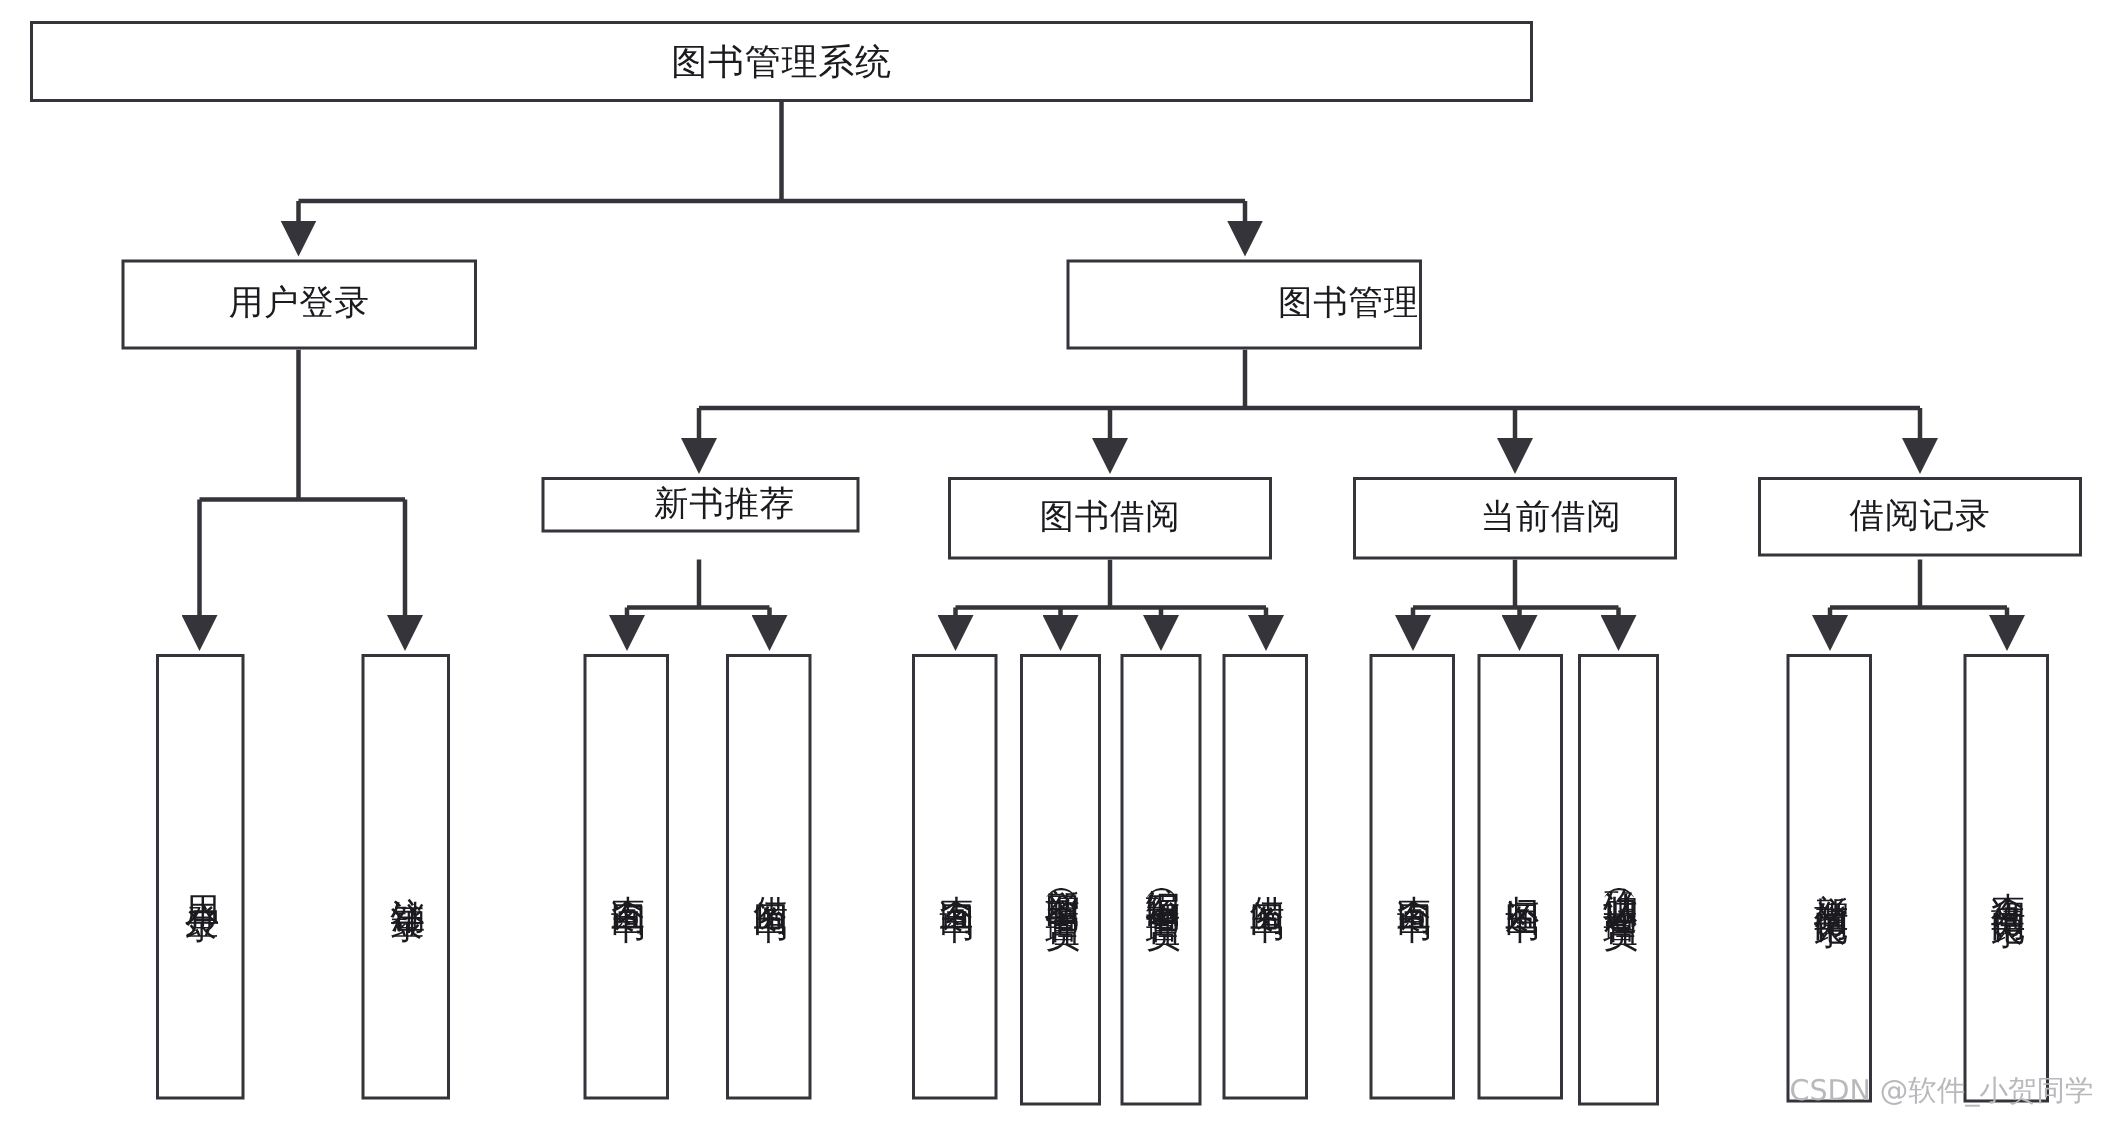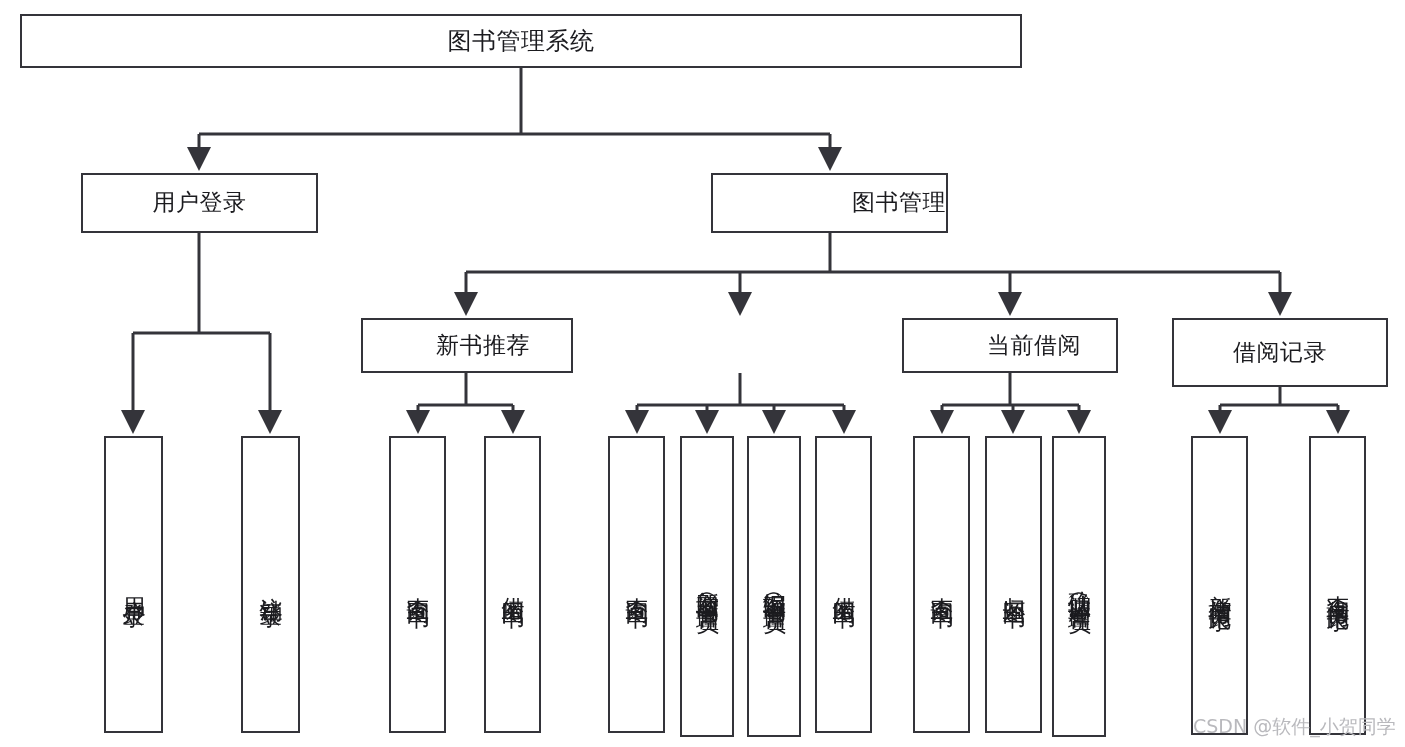--- a/index.html
+++ b/index.html
@@ -128,27 +128,30 @@
     <span class="node-label">图书管理系统</span>
   </div>
 
   <div class="node horiz" style="left:81px; top:173px; width:237px; height:60px;">
     <span class="node-label">用户登录</span>
   </div>
   <div class="node horiz" style="left:711px; top:173px; width:237px; height:60px;justify-content:flex-end;">
     <span class="node-label">图书管理</span>
   </div>
 
-  <div class="node horiz" style="left:361px; top:318px; width:212px; height:55px;padding-left:32px;">
+  <div class="node horiz" style="left:361px; top:318px; width:212px; height:37px;padding-left:32px;">
     <span class="node-label">新书推荐</span>
+  </div>
+  <div class="node horiz" style="left:632px; top:318px; width:216px; height:55px;">
+    <span class="node-label">图书借阅</span>
   </div>
   <div class="node horiz" style="left:902px; top:318px; width:216px; height:55px;padding-left:48px;">
     <span class="node-label">当前借阅</span>
   </div>
-  <div class="node horiz" style="left:1172px; top:318px; width:216px; height:69px;">
+  <div class="node horiz" style="left:1172px; top:318px; width:216px; height:53px;">
     <span class="node-label">借阅记录</span>
   </div>
 
   <div class="node vert" style="left:104px; top:436px; width:59px; height:297px;">
     <span class="node-label">用户登录</span>
   </div>
   <div class="node vert" style="left:241px; top:436px; width:59px; height:297px;">
     <span class="node-label">注销登录</span>
   </div>
 

